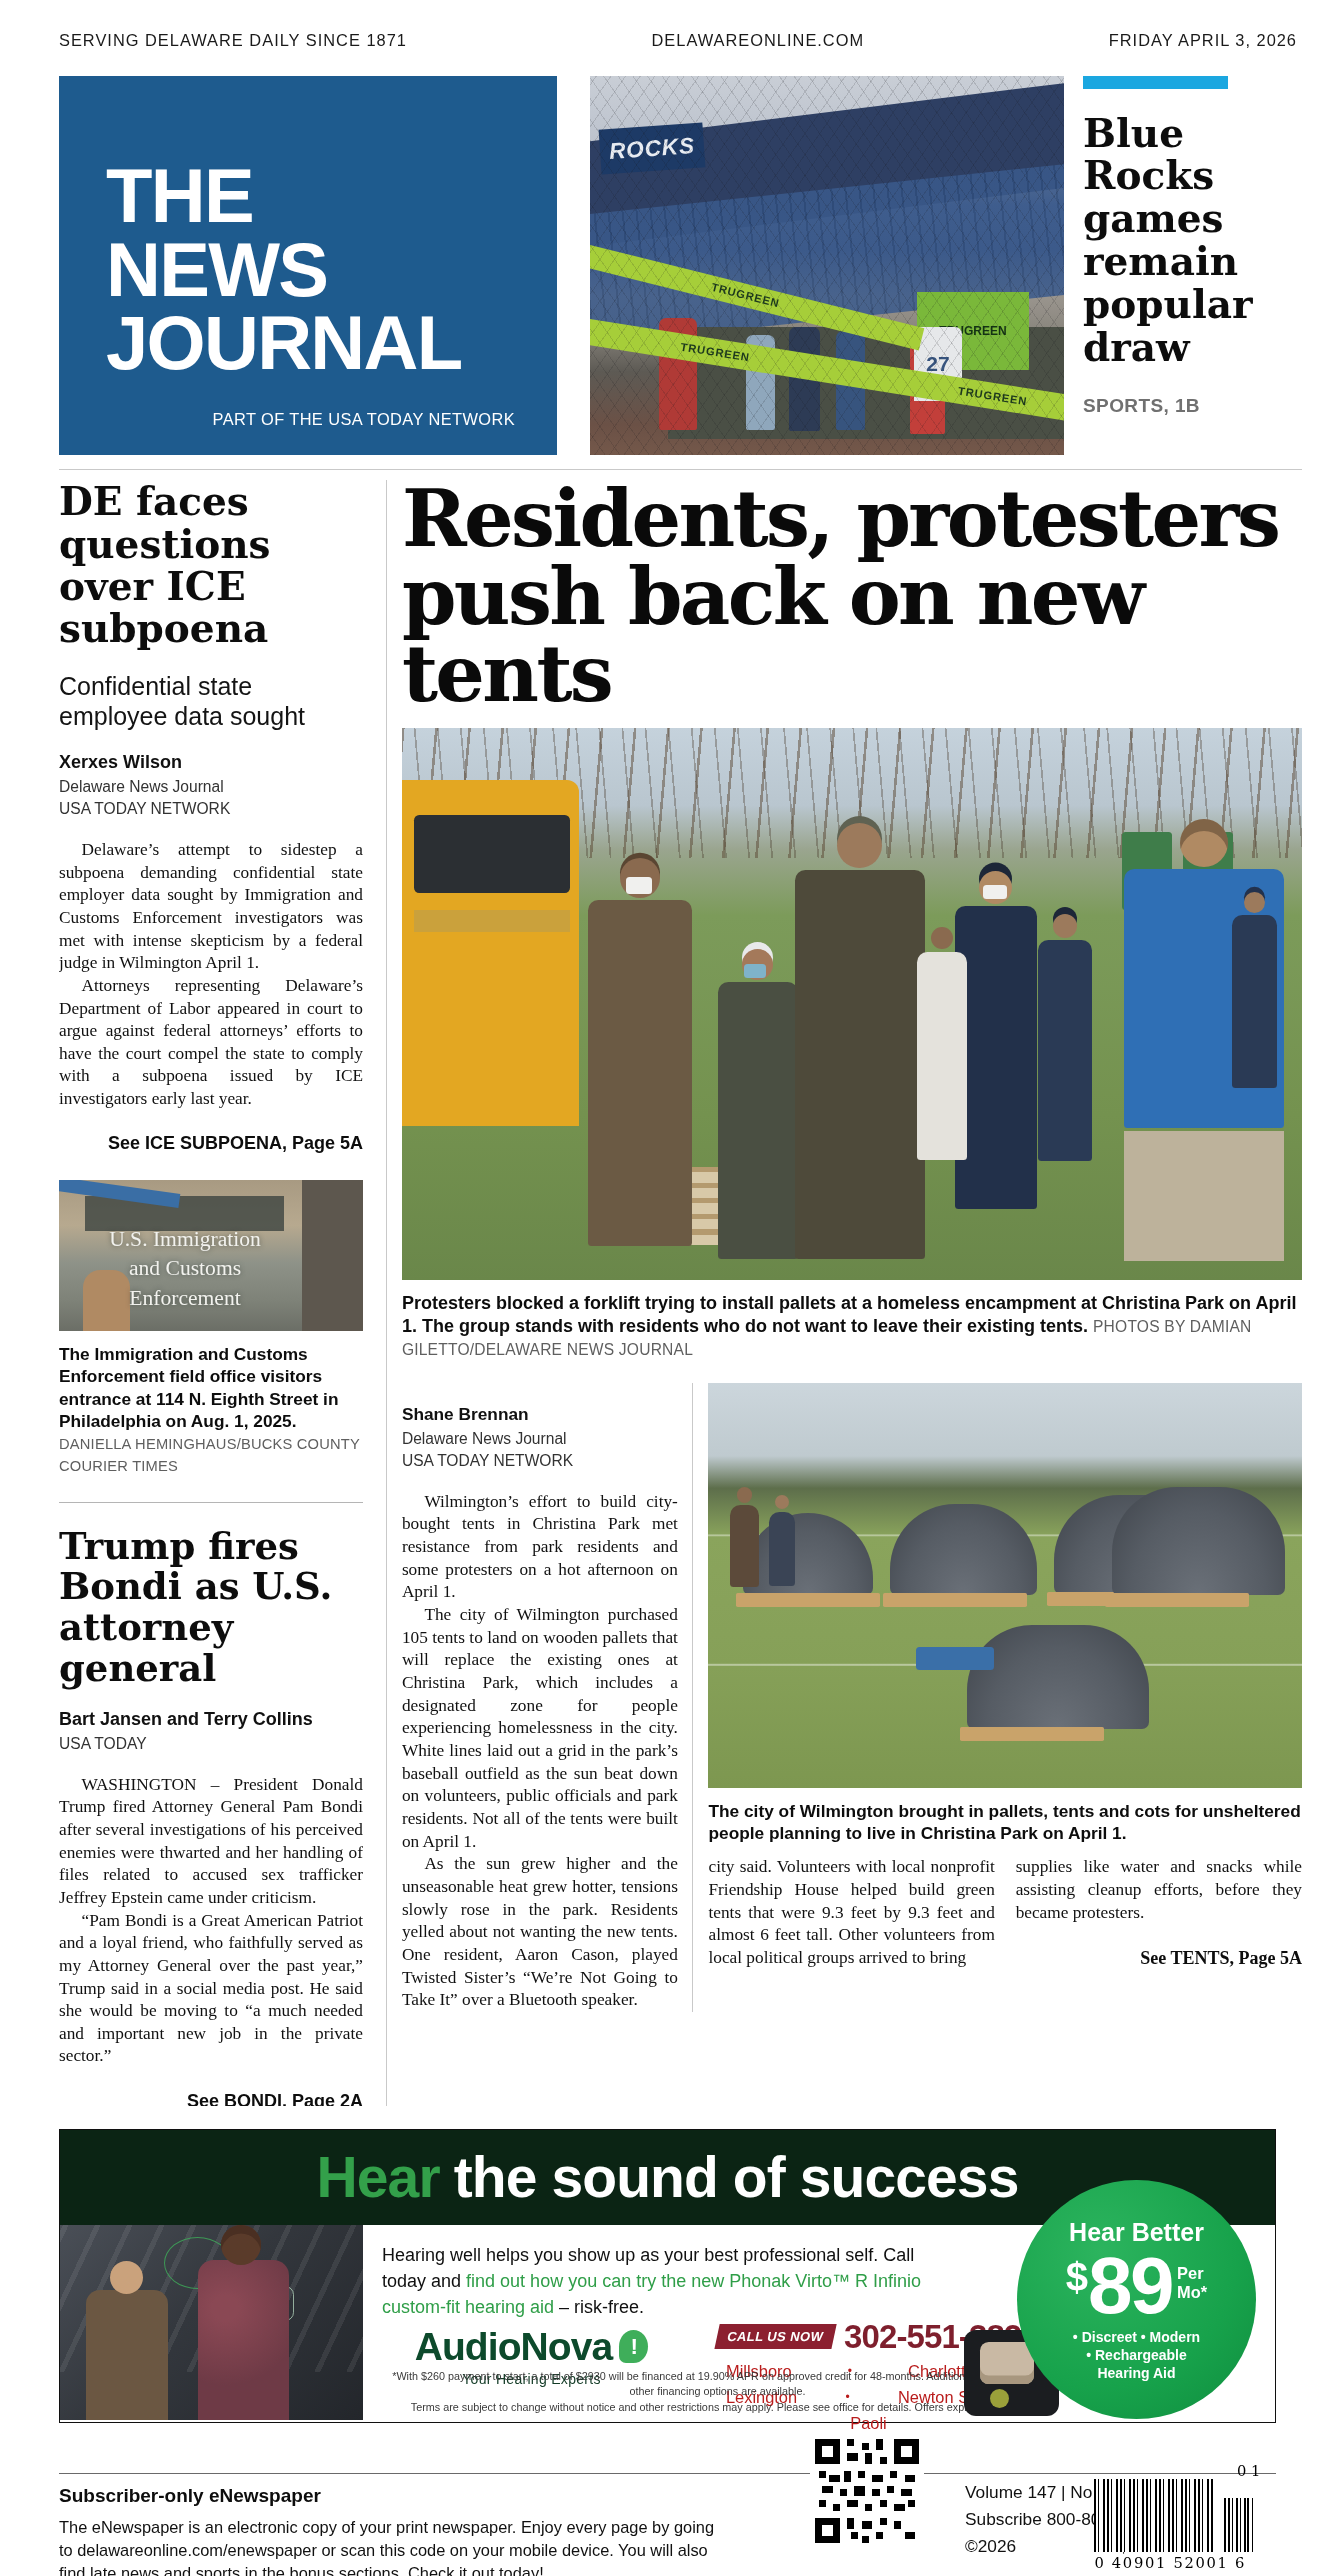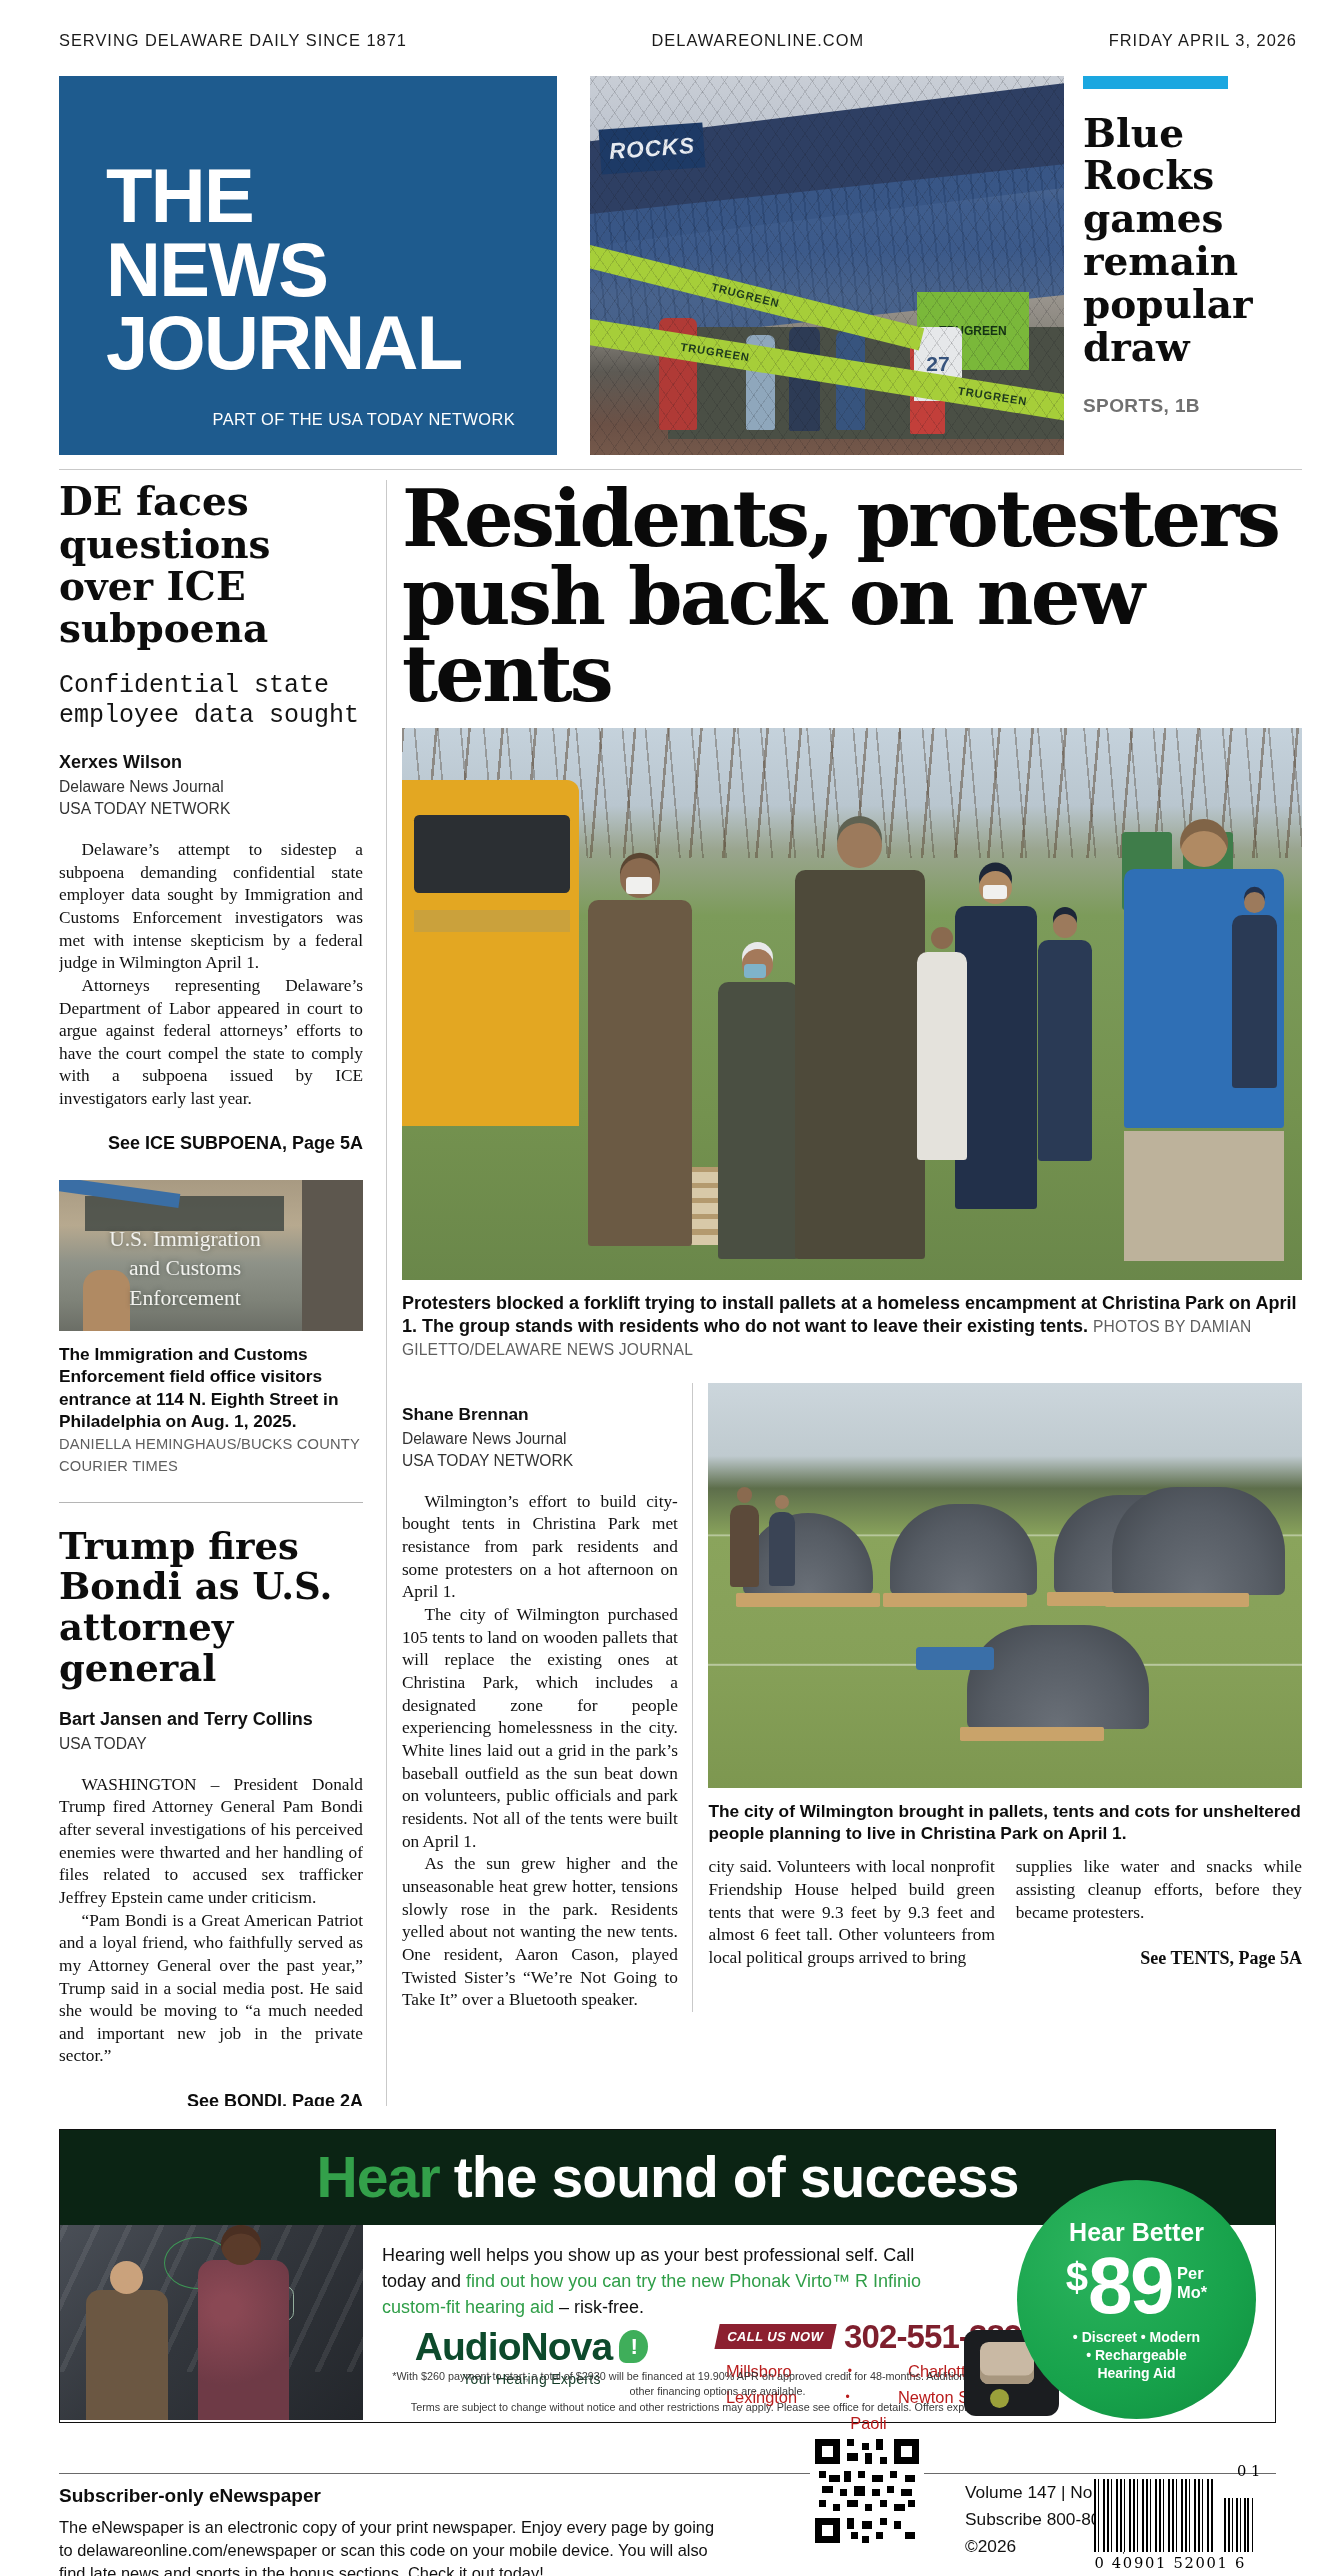--- a/index.html
+++ b/index.html
@@ -33,21 +33,21 @@
 
   .rule-full { border-top:0.9px solid #c9c9c9; margin:14px 31px 0 59px; }
 
   
   .editorial { display:flex; margin:10.4px 31px 0 59px; height:1626px; overflow:hidden;gap:12px; }
   .left-col { width:304px; flex:none; }
   .main-col { flex:1; border-left:0.9px solid #c9c9c9; margin-left:11.2px; padding-left:14.7px; overflow:hidden; }
 
   .serif-head { font-family:"DejaVu Serif", serif; font-weight:700; color:#0d0d0d; }
   .ice-head div { font-size:39px; line-height:1.08; }
-  .ice-sub { font-family:Liberation Mono, monospace; font-size:25px; line-height:1.2; margin-top:22.5px; color:#141414; }
+  .ice-sub { font-family:Liberation Sans, sans-serif; font-size:25px; line-height:1.2; margin-top:22.5px; color:#141414; }
   .byline { margin-top:21px; font-size:18px; font-weight:700; color:#111; }
   .org { font-size:15.6px; color:#333; margin-top:4.3px; }
   .bodytext { margin-top:21px; font-family:"Liberation Serif", serif; font-size:17.3px; line-height:1.31; color:#111; text-align:justify; }
   .bodytext p { text-indent:22.5px; }
   .jump { margin-top:22.5px; font-size:18px; font-weight:800; color:#0d0d0d;text-align:right; }
 
   .ice-photo { margin-top:26px; width:100%; height:151px; position:relative; overflow:hidden; background:linear-gradient(180deg,#a89a82 0%,#b7a98f 30%,#8e9288 55%,#7e8278 80%,#6b6e66 100%); }
   .ip-col { position:absolute; right:0; top:0; width:61px; height:100%; background:#5d574e; }
   .ip-win { position:absolute; left:26px; top:15.6px; width:199px; height:35px; background:#3c4340; opacity:.8; }
   .ip-rail { position:absolute; left:-8.6px; top:5.2px; width:130px; height:14px; background:#3a6ea5; transform:rotate(8deg); }

